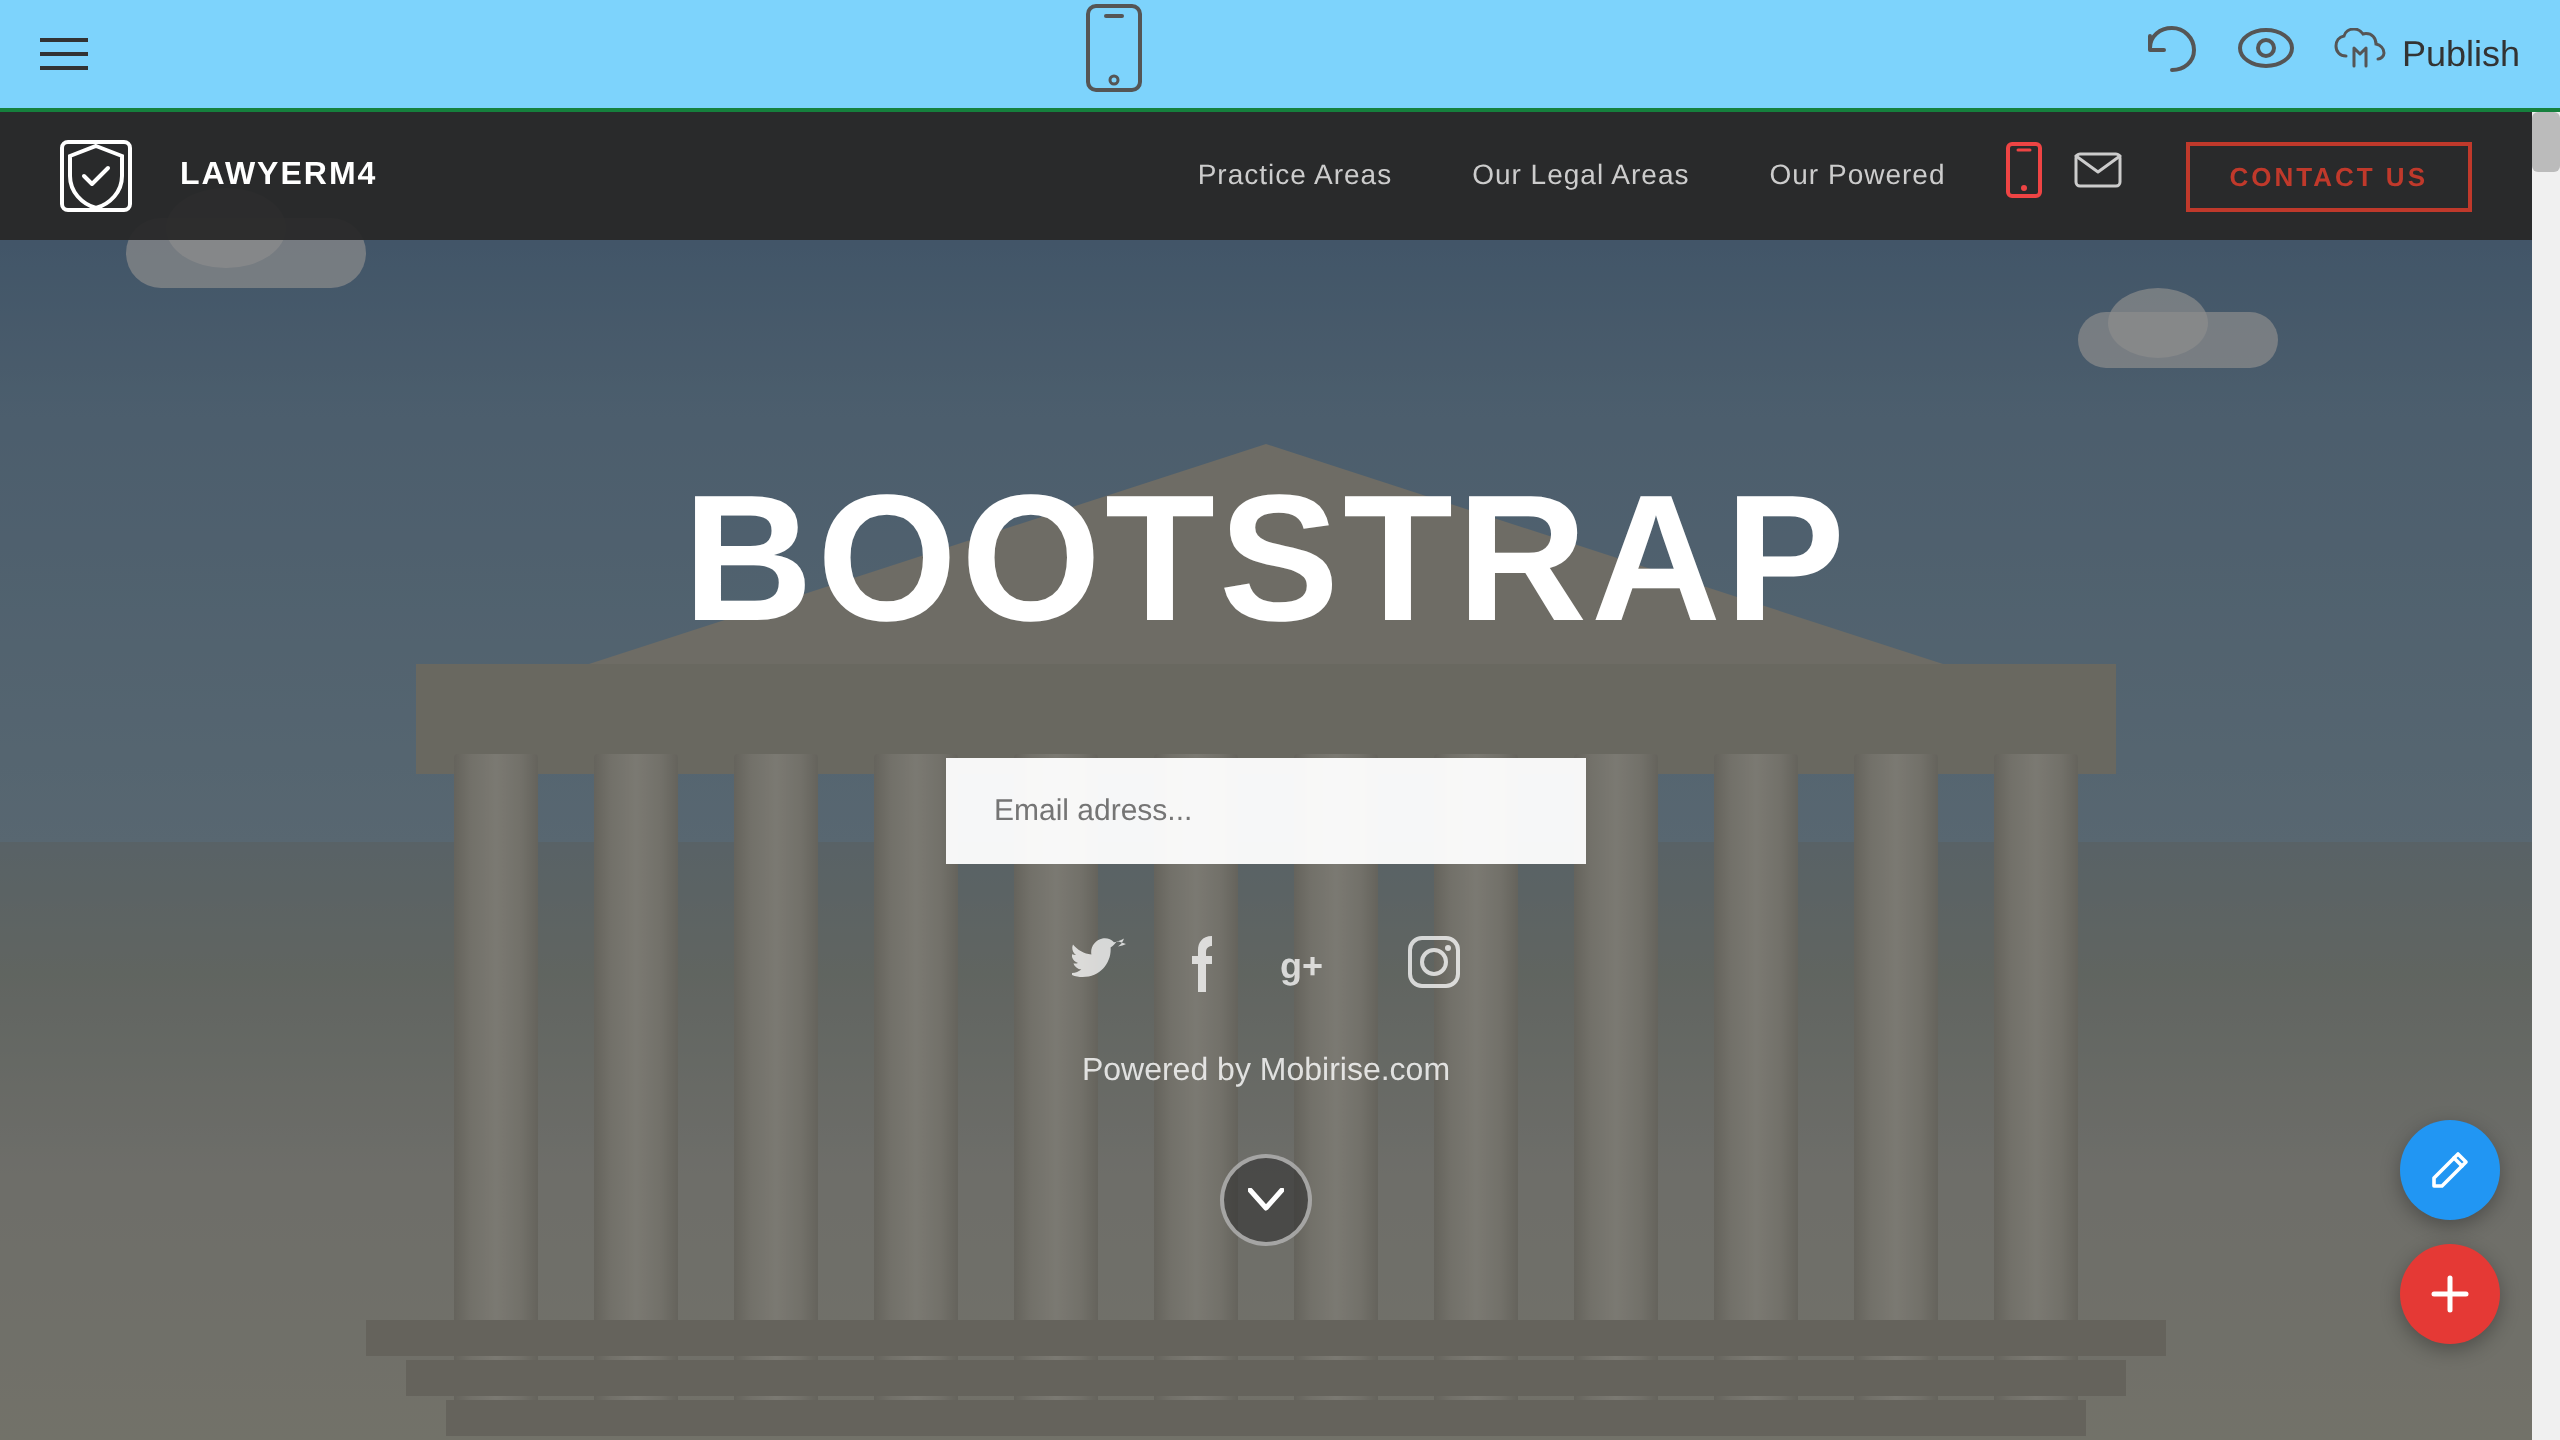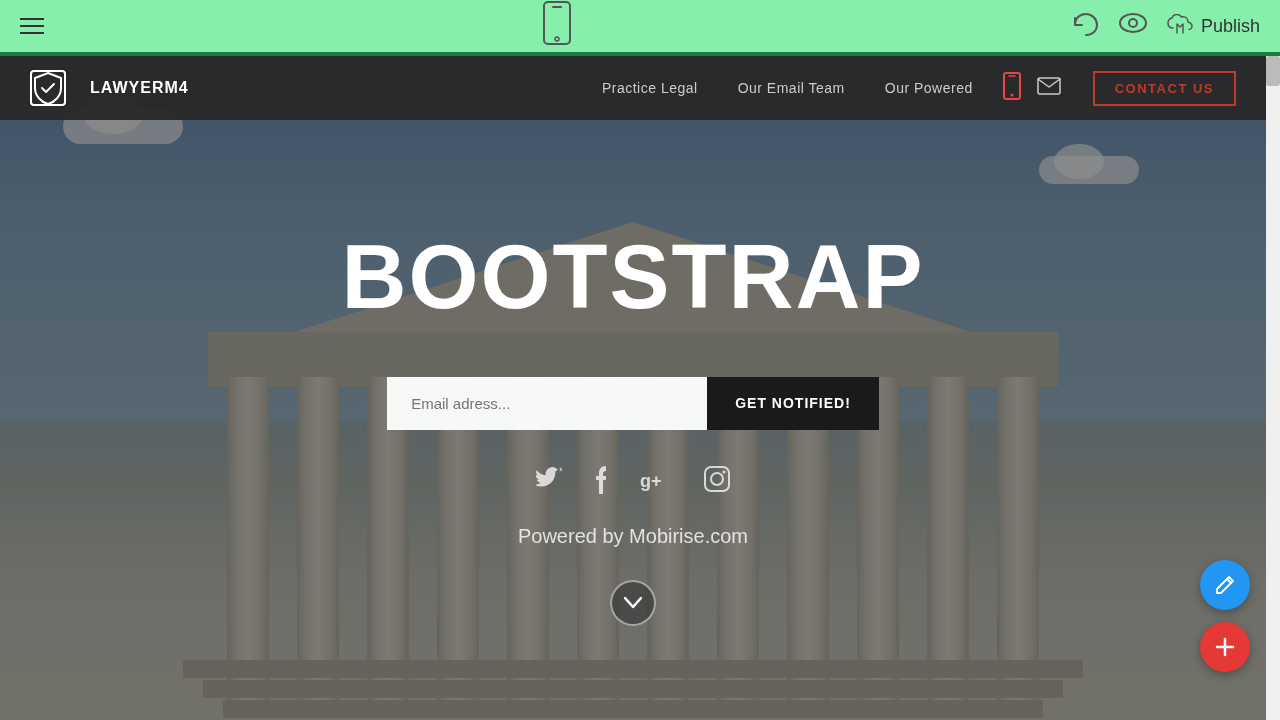--- a/index.html
+++ b/index.html
@@ -3,27 +3,27 @@
   <meta charset="utf-8">
   <style>
     * { margin: 0; padding: 0; box-sizing: border-box; }
     body { width: 1280px; height: 720px; overflow: hidden; font-family: Arial, sans-serif; background: #1a1a1a; }
 
     
     .editor-bar {
       position: fixed;
       top: 0; left: 0; right: 0;
       height: 56px;
-      background: #86efac;
+      background: #7dd3fc;
       display: flex;
       align-items: center;
       justify-content: space-between;
       padding: 0 20px;
       z-index: 1000;
-      border-bottom: 4px solid #15803d;
+      border-bottom: 2px solid #15803d;
     }
     .editor-bar-left { display: flex; align-items: center; gap: 16px; }
     .hamburger-icon { display: flex; flex-direction: column; gap: 5px; cursor: pointer; }
     .hamburger-icon span { display: block; width: 24px; height: 2px; background: #333; }
     .editor-bar-center { display: flex; align-items: center; }
     .phone-preview-icon { font-size: 22px; color: #555; }
     .editor-bar-right { display: flex; align-items: center; gap: 20px; }
     .undo-icon { font-size: 20px; color: #555; cursor: pointer; }
     .eye-icon { font-size: 22px; color: #555; cursor: pointer; }
     .publish-btn {
@@ -277,21 +277,21 @@
     .social-icon {
       color: rgba(255,255,255,0.75);
       font-size: 28px;
       cursor: pointer;
       text-decoration: none;
     }
 
     
     .powered-by {
       color: rgba(255,255,255,0.8);
-      font-size: 20px;
+      font-size: 16px;
       margin-bottom: 32px;
     }
 
     
     .chevron-down {
       display: flex;
       justify-content: center;
       align-items: center;
       width: 46px;
       height: 46px;
@@ -392,24 +392,24 @@
         <svg width="30" height="34" viewBox="0 0 30 34" fill="none">
           <path d="M15 2 L28 7 L28 17 C28 25 22 31 15 33 C8 31 2 25 2 17 L2 7 Z" stroke="#fff" stroke-width="2" fill="none"></path>
           <polyline points="9,17 13,21 21,13" stroke="#fff" stroke-width="2" fill="none" stroke-linecap="round" stroke-linejoin="round"></polyline>
         </svg>
       </div>
       <span class="brand-name">LAWYERM4</span>
     </a>
 
     <ul class="navbar-nav">
       <li>
-        <a href="#">Practice Legal</a>
+        <a href="#">Practice Areas</a>
       </li>
       <li>
-        <a href="#">Our Email Team</a>
+        <a href="#">Our Legal Areas</a>
       </li>
       <li>
         <a href="#">Our Powered</a>
       </li>
     </ul>
 
     <div class="navbar-icons">
       <span class="navbar-icon">
         <svg width="18" height="28" viewBox="0 0 18 28" fill="none">
           <rect x="1" y="1" width="16" height="26" rx="2" stroke="#e44" stroke-width="2" fill="none"></rect>
@@ -461,21 +461,20 @@
       <div class="hero-overlay"></div>
     </div>
 
     <div class="hero-content">
       <h1 class="hero-title">
         <span>BOOTSTRAP</span><br>
       </h1>
 
       <div class="hero-form">
         <input type="email" class="email-input" placeholder="Email adress..." style="">
-        <button class="notified-btn">GET NOTIFIED!</button>
       </div>
 
       <div class="social-icons">
         <a href="#" class="social-icon">
           <svg width="28" height="24" viewBox="0 0 28 24" fill="none">
             <path d="M27 3 C26 3.5 24.5 4 23 4.2 C24.5 3.2 25.5 1.8 26 0.2 C24.5 1.1 22.8 1.8 21 2.1 C19.5 0.5 17.5 -0.2 15.2 0.2 C11.5 1 9 4.5 9.7 8.2 C6 7.8 2.8 6 0.5 3.2 C-0.3 5 0.2 7.2 2 8.5 C1.2 8.5 0.5 8.3 -0.2 8 C-0.3 9.8 1 11.8 3 12.5 C2.2 12.8 1.5 12.8 0.7 12.7 C1.3 14.2 2.8 15.5 4.7 15.8 C3 17.2 0.5 17.8 -2 17.5 C0.2 18.8 2.7 19.5 5.3 19.5 C14.5 19.5 19.8 12 19.3 4.8 C20.5 4 21.5 2.8 22.5 1.5 L27 3 Z" fill="rgba(255,255,255,0.75)"></path>
           </svg>
         </a>
         <a href="#" class="social-icon">
           <svg width="20" height="28" viewBox="0 0 20 28" fill="none">

